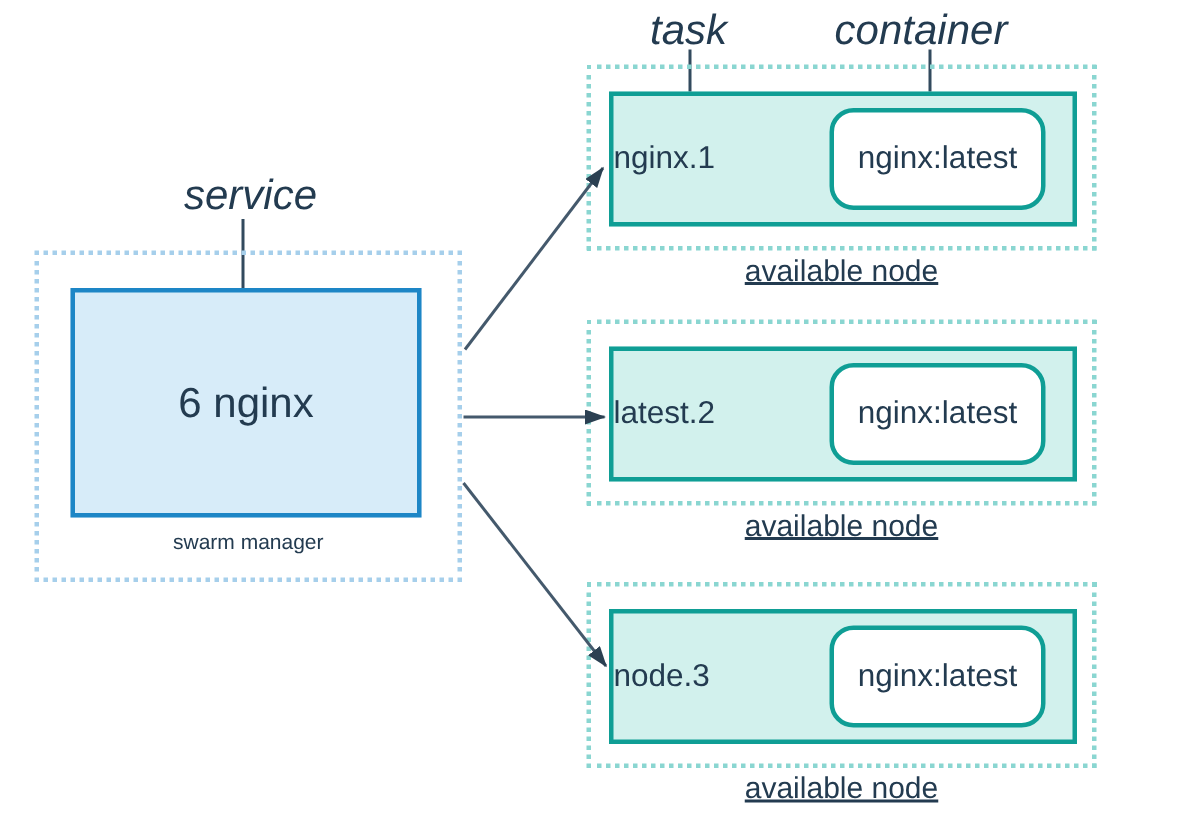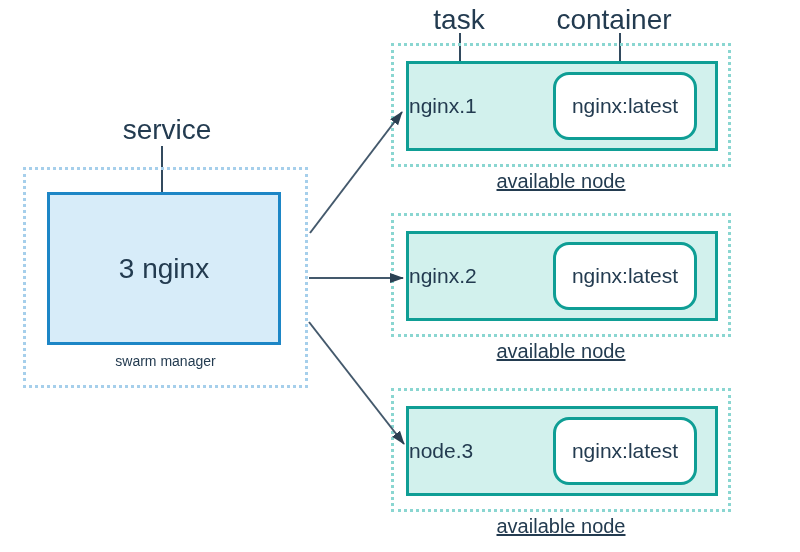--- a/index.html
+++ b/index.html
@@ -23,20 +23,21 @@
     font-family:"Liberation Sans", sans-serif;
     color:var(--label-text);
     overflow:hidden;
   }
   .annotation{
     position:absolute;
     transform:translateX(-50%);
     font-size:28px;
     white-space:nowrap;
     color:var(--label-text);
+    font-style:italic;
   }
   .leader{
     position:absolute;
     width:2px;
     background:var(--leader);
   }
   
   .manager-dotted{
     position:absolute;
     left:23px;top:167px;
@@ -115,40 +116,40 @@
   <div class="annotation" style="left:459px;top:4px;">task</div>
   <div class="annotation" style="left:614px;top:4px;">container</div>
   <div class="annotation" style="left:167px;top:114px;">service</div>
 
   <div class="leader" style="left:459px;top:33px;height:48px;"></div>
   <div class="leader" style="left:619px;top:33px;height:55px;"></div>
   <div class="leader" style="left:161px;top:146px;height:81px;"></div>
 
   <div class="manager-dotted"></div>
   <div class="service-box">
-    <span>3 nginx</span>
+    <span>6 nginx</span>
   </div>
   <div class="manager-caption">swarm manager</div>
 
   <div class="node node-1">
     <div class="node-dotted">
       <div class="task-box">
         <span class="task-name">nginx.1</span>
         <div class="container-box">
           <span>nginx:latest</span>
         </div>
       </div>
     </div>
     <div class="node-caption">available node</div>
   </div>
 
   <div class="node node-2">
     <div class="node-dotted">
       <div class="task-box">
-        <span class="task-name">nginx.2</span>
+        <span class="task-name">latest.2</span>
         <div class="container-box">
           <span>nginx:latest</span>
         </div>
       </div>
     </div>
     <div class="node-caption">available node</div>
   </div>
 
   <div class="node node-3">
     <div class="node-dotted">

